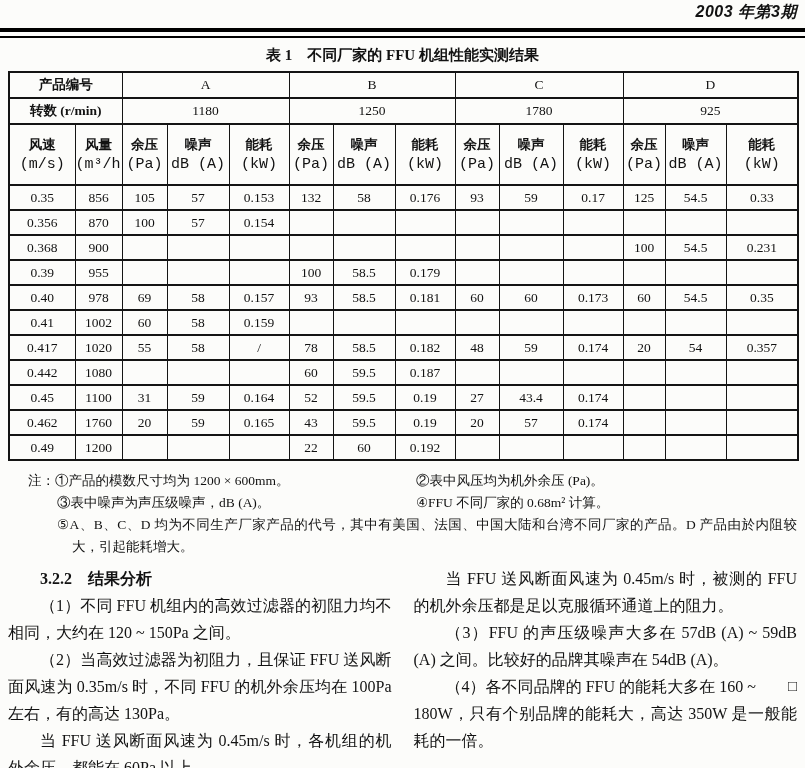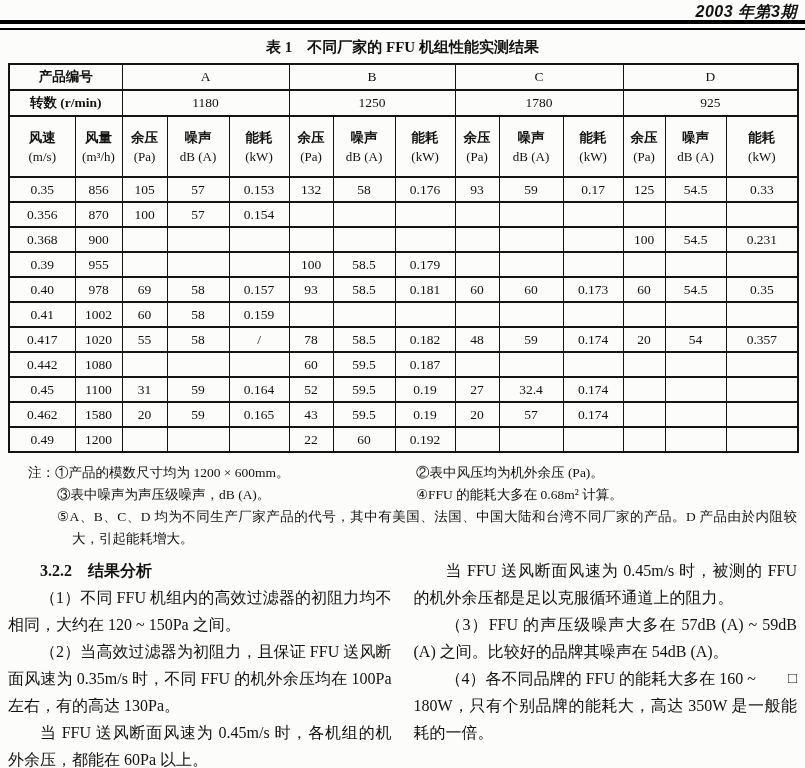--- a/index.html
+++ b/index.html
@@ -7,21 +7,21 @@
   body {
     width: 805px; height: 768px;
     background: #fcfcfa;
     color: #121212;
     font-family: "Liberation Serif", "DejaVu Serif", serif;
     overflow: hidden;
   }
   .page { width: 805px; height: 768px; position: relative; }
 
   
-  .masthead { height: 20px; position: relative; }
+  .masthead { height: 28px; position: relative; }
   .issue {
     position: absolute; top: 2px; right: 8px;
     font-family: "Liberation Sans", "DejaVu Sans", sans-serif;
     font-weight: bold; font-style: italic;
     font-size: 16px; letter-spacing: 0.5px;
   }
   .head-rule {
     height: 10px;
     border-top: 4px solid #000;
     border-bottom: 2px solid #000;
@@ -44,21 +44,21 @@
     border: solid #141414;
     border-width: 2px 1.4px;
     padding: 0; text-align: center; vertical-align: middle;
     font-weight: normal; overflow: hidden; white-space: nowrap;
   }
   .ptable thead tr.r1 th, .ptable thead tr.r2 th { height: 26px; font-size: 13.5px; }
   .ptable thead tr.r1 th.lab, .ptable thead tr.r2 th.lab { font-weight: 600; }
   .ptable thead tr.r3 th { height: 61px; }
   .ptable tbody td { height: 25px; }
   .cn { display: block; line-height: 1.55; font-weight: 600; }
-  .un { display: block; line-height: 1.25; font-size: 13px; font-weight: normal; }
+  .un { display: block; line-height: 1.25; font-size: 15px; font-weight: normal; font-family: Liberation Mono, monospace; }
 
   
   .notes { margin: 9px 8px 0 28px; font-size: 13.5px; line-height: 22px; }
   .note-row { display: flex; }
   .note-row .nl { flex: 0 0 388px; }
   .note-row .nr { flex: 1; }
   .note-row.ind .nl { padding-left: 29px; }
   .note5 { padding-left: 44px; text-indent: -15px; text-align: justify; }
 
   
@@ -303,29 +303,29 @@
         <tr>
           <td>0.45</td>
           <td>1100</td>
           <td>31</td>
           <td>59</td>
           <td>0.164</td>
           <td>52</td>
           <td>59.5</td>
           <td>0.19</td>
           <td>27</td>
-          <td>32.4</td>
+          <td>43.4</td>
           <td>0.174</td>
           <td></td>
           <td></td>
           <td></td>
         </tr>
         <tr>
           <td>0.462</td>
-          <td>1580</td>
+          <td>1760</td>
           <td>20</td>
           <td>59</td>
           <td>0.165</td>
           <td>43</td>
           <td>59.5</td>
           <td>0.19</td>
           <td>20</td>
           <td>57</td>
           <td>0.174</td>
           <td></td>
@@ -351,21 +351,21 @@
       </tbody>
   </table>
 
   <div class="notes">
     <div class="note-row">
       <span class="nl"><span>注：</span><span>①产品的模数尺寸均为 1200 × 600mm。</span></span>
       <span class="nr">②表中风压均为机外余压 (Pa)。</span>
     </div>
     <div class="note-row ind">
       <span class="nl">③表中噪声为声压级噪声，dB (A)。</span>
-      <span class="nr">④FFU 的能耗大多在 0.68m² 计算。</span>
+      <span class="nr">④FFU 不同厂家的 0.68m² 计算。</span>
     </div>
     <div class="note5">⑤A、B、C、D 均为不同生产厂家产品的代号，其中有美国、法国、中国大陆和台湾不同厂家的产品。D 产品由於内阻较大，引起能耗增大。</div>
   </div>
 
   <div class="body-cols">
     <div class="bcol">
       <div class="bheading">3.2.2　结果分析</div>
       <p>（1）不同 FFU 机组内的高效过滤器的初阻力均不相同，大约在 120 ~ 150Pa 之间。</p>
       <p>（2）当高效过滤器为初阻力，且保证 FFU 送风断面风速为 0.35m/s 时，不同 FFU 的机外余压均在 100Pa 左右，有的高达 130Pa。</p>
       <p>当 FFU 送风断面风速为 0.45m/s 时，各机组的机外余压，都能在 60Pa 以上。</p>

